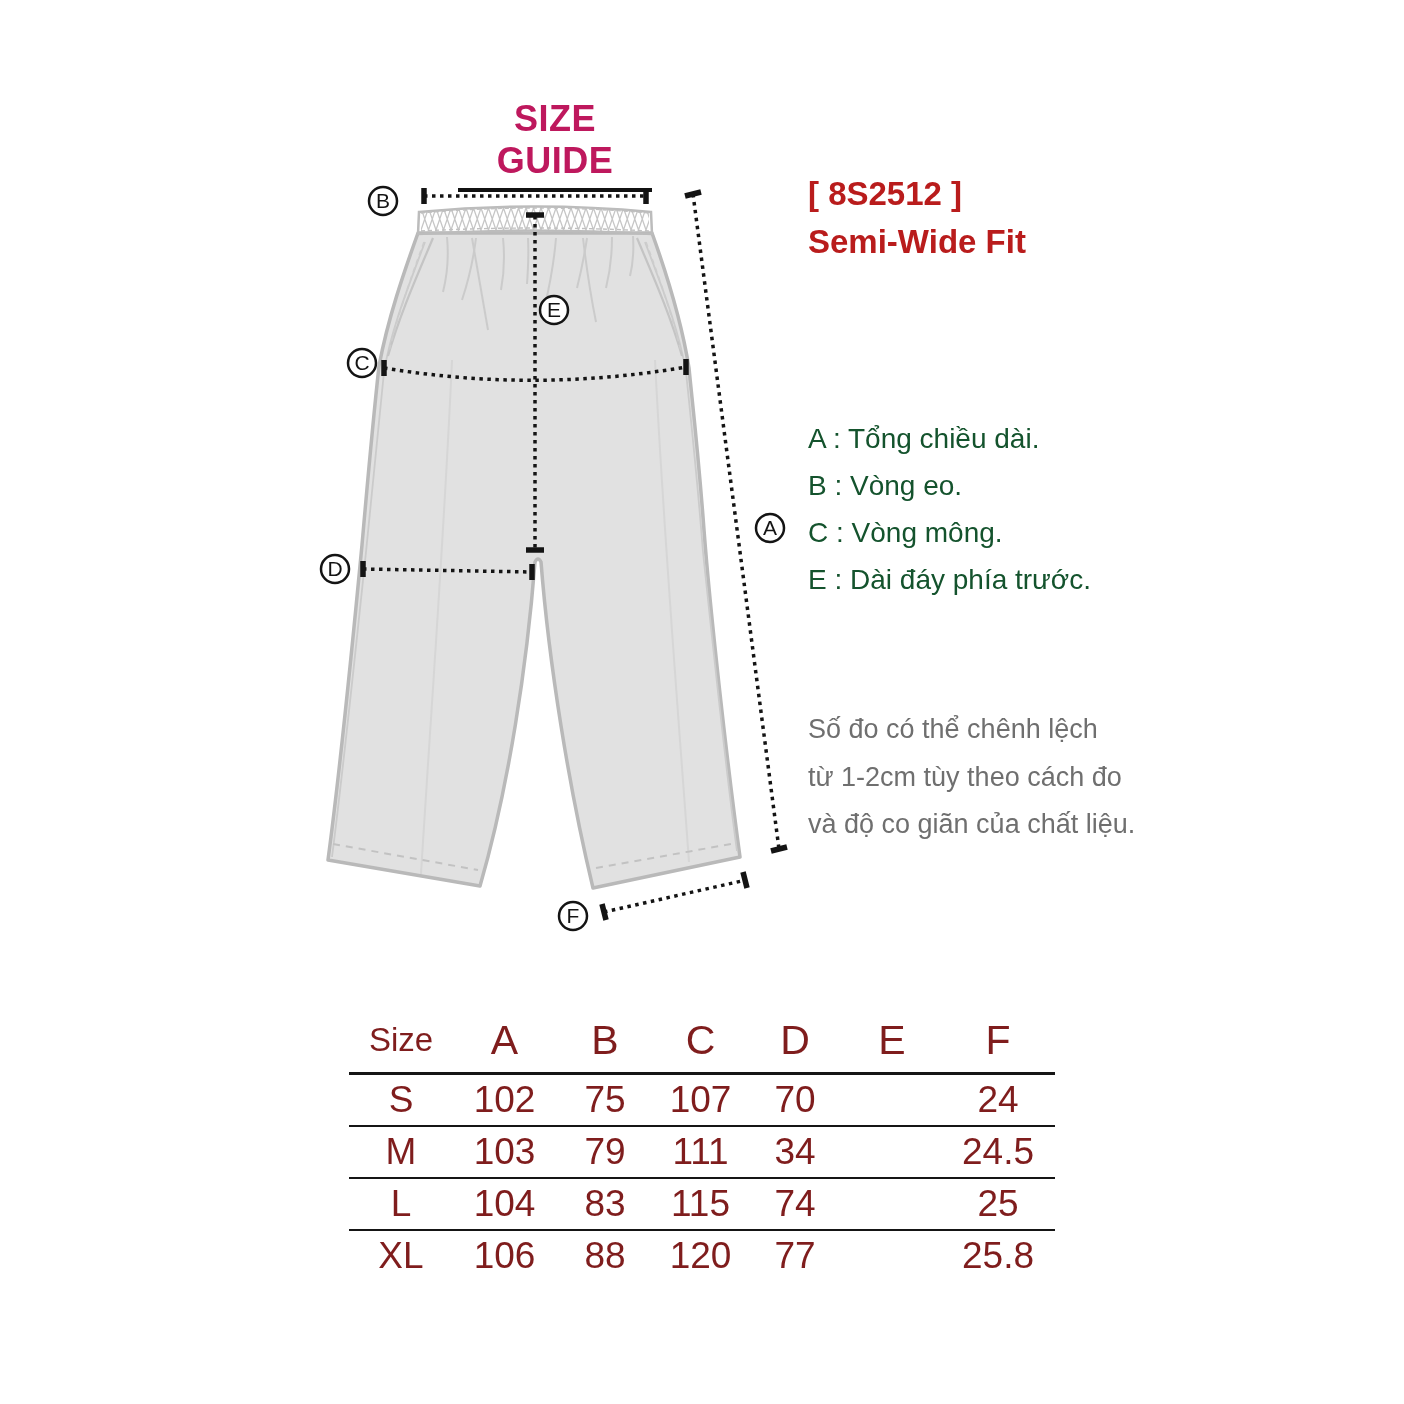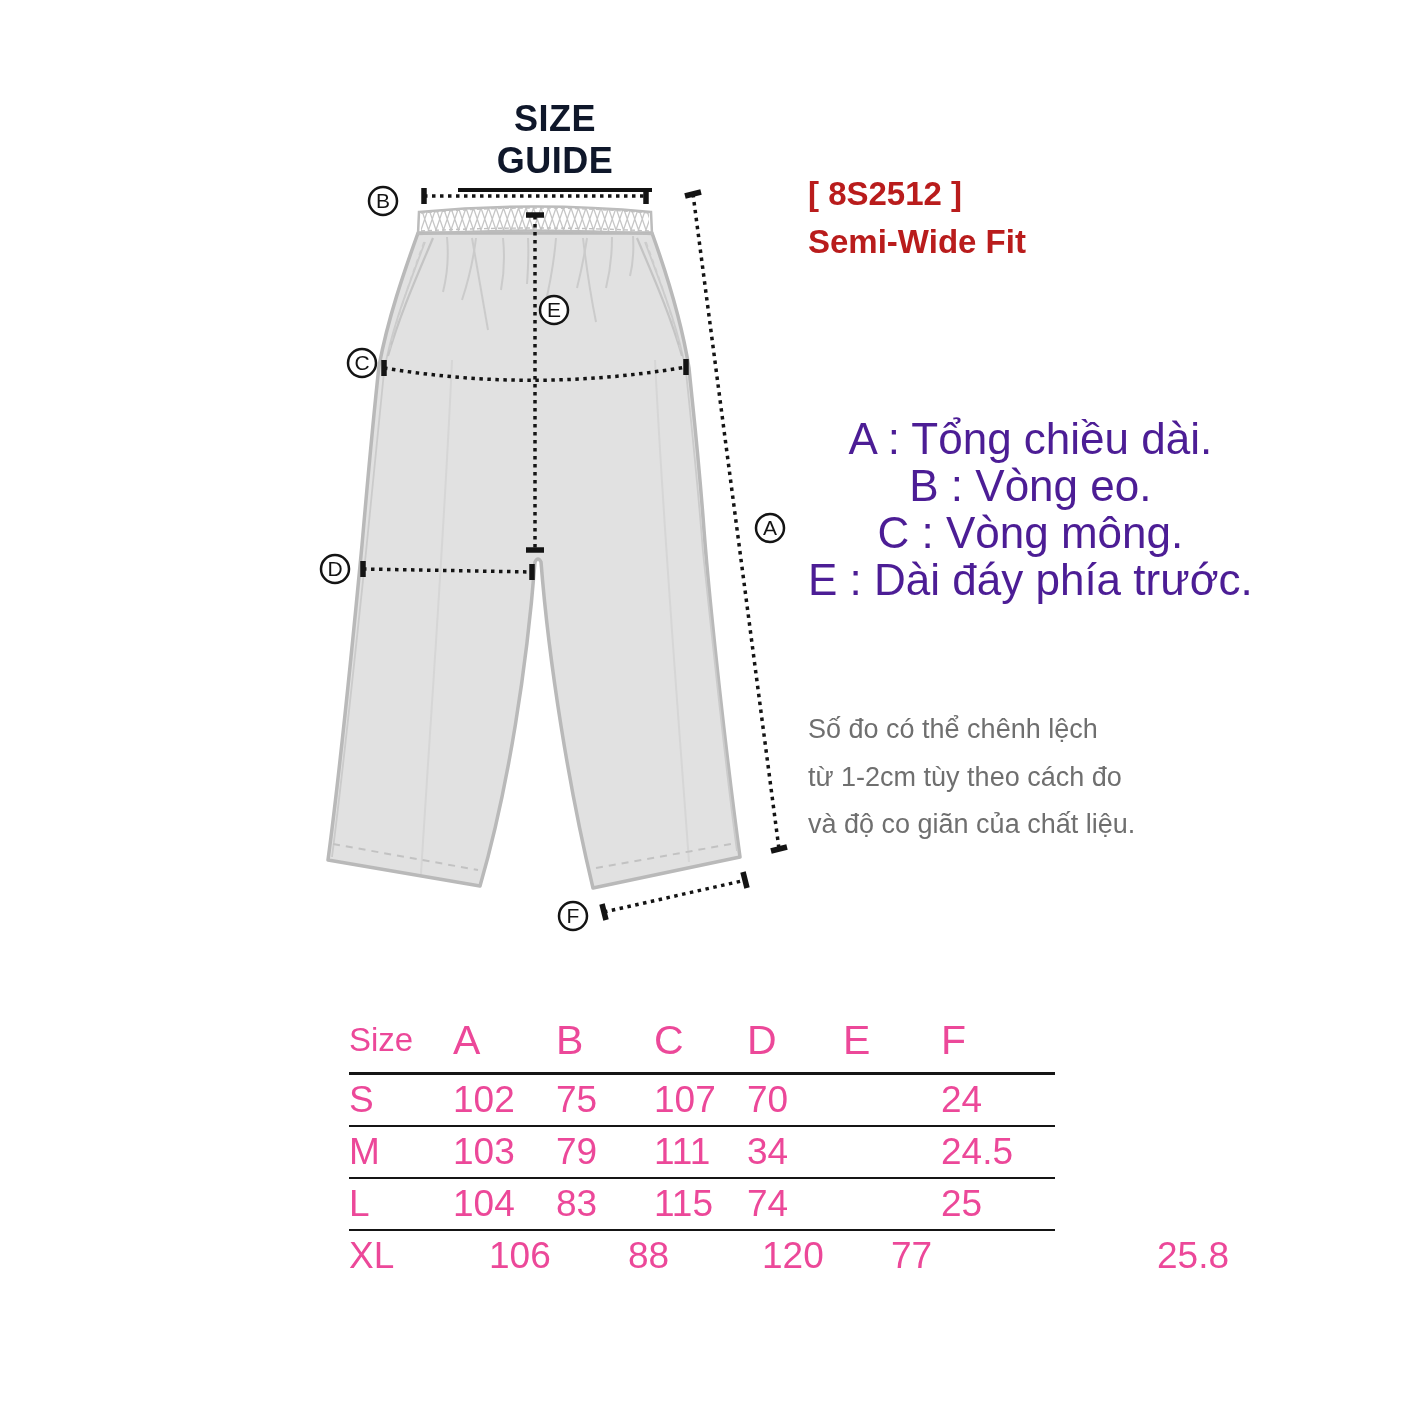--- a/index.html
+++ b/index.html
@@ -3,34 +3,34 @@
 <meta charset="utf-8">
 <style>
   html,body{margin:0;padding:0;background:#ffffff;}
   .canvas{
     position:relative;width:1404px;height:1404px;background:#ffffff;overflow:hidden;
     font-family:"Liberation Sans","DejaVu Sans",sans-serif;color:#151515;
   }
   .diagram-svg{position:absolute;left:0;top:0;width:1404px;height:1404px;}
   .page-title{
     position:absolute;left:458px;top:98px;width:194px;text-align:center;
-    font-size:36px;font-weight:600;letter-spacing:.5px;color:#0f172a;
+    font-size:36px;font-weight:600;letter-spacing:.5px;color:#be185d;
     border-bottom:4px solid #111;padding-bottom:6px;
   }
   .product-block{position:absolute;left:808px;top:170px;font-weight:700;font-size:33px;line-height:47.5px;color:#b91c1c;}
-  .legend-block{position:absolute;left:808px;top:415px;font-size:44px;line-height:47px;color:#4c1d95;text-align:center;}
+  .legend-block{position:absolute;left:808px;top:415px;font-size:28px;line-height:47px;color:#14532d;}
   .note-block{position:absolute;left:808px;top:706px;font-size:27px;line-height:47.5px;color:#6f6f6f;}
   .size-table{position:absolute;left:349px;top:1008px;width:706px;}
   .trow{
     display:grid;grid-template-columns:104px 103px 98px 93px 96px 98px 114px;
     align-items:center;height:50px;border-bottom:2.5px solid #151515;
   }
   .trow.thead{height:64px;border-bottom:3px solid #151515;}
-  .trow.last{border-bottom:none;gap:36px;}
-  .tcell{text-align:left;font-size:37px;color:#ec4899;}
+  .trow.last{border-bottom:none;}
+  .tcell{text-align:center;font-size:37px;color:#7f1d1d;}
   .thead .tcell{font-size:41px;font-weight:400;}
   .thead .tcell.size-col{font-size:33px;}
   .dotted{stroke:#141414;stroke-width:3.5;stroke-dasharray:3.5 4.5;fill:none;stroke-linecap:butt;}
   .tick{stroke:#141414;stroke-width:5.5;fill:none;}
   .marker-circle{fill:#ffffff;stroke:#141414;stroke-width:2.5;}
   .marker-letter{font-family:"Liberation Sans","DejaVu Sans",sans-serif;font-size:21px;fill:#141414;text-anchor:middle;}
 </style>
 </head>
 <body>
 

